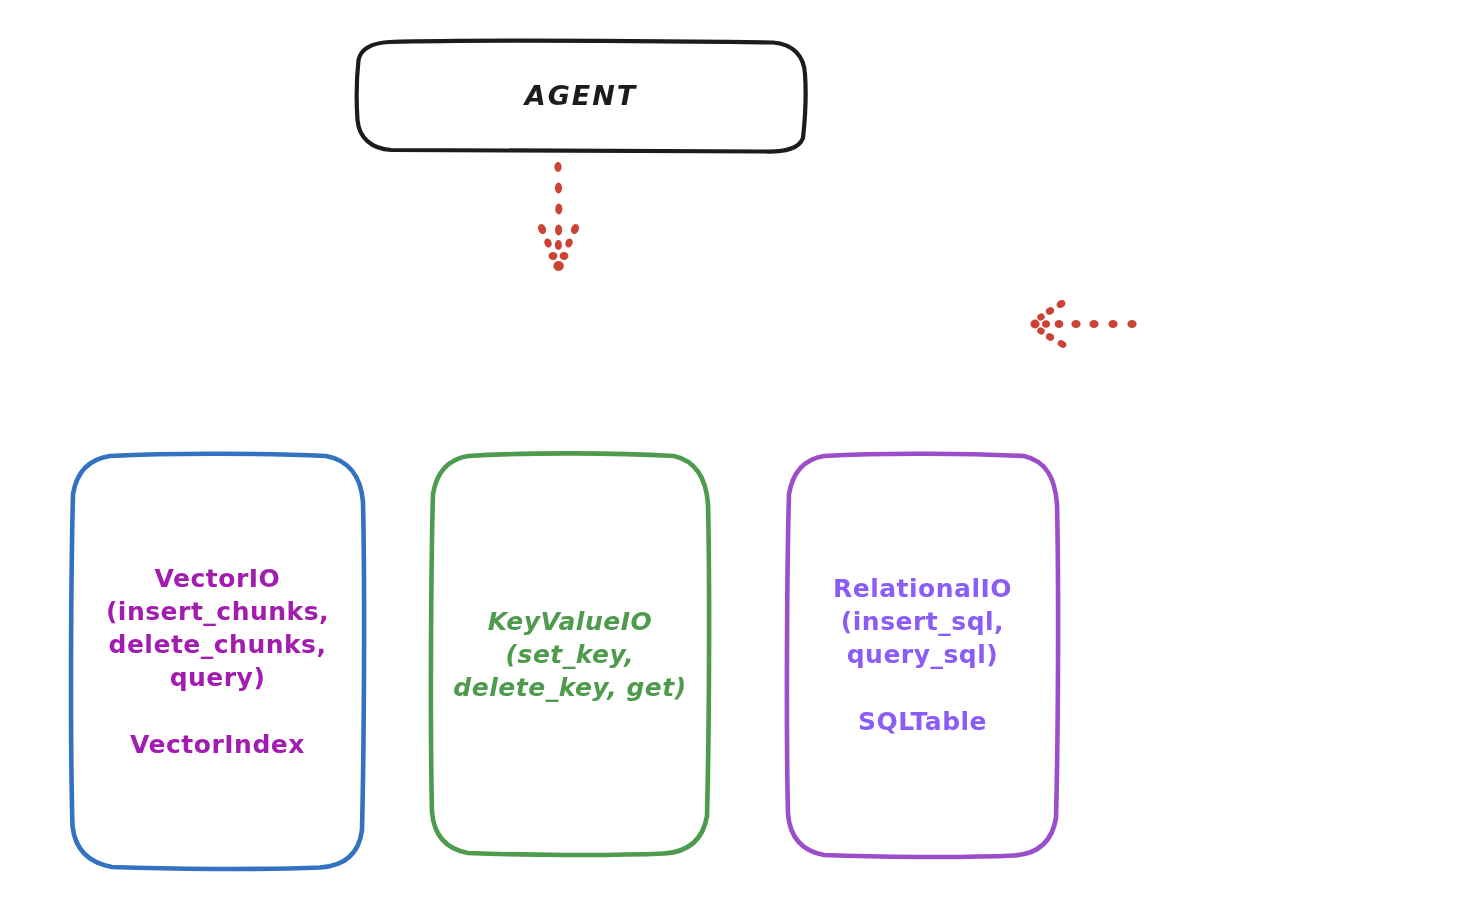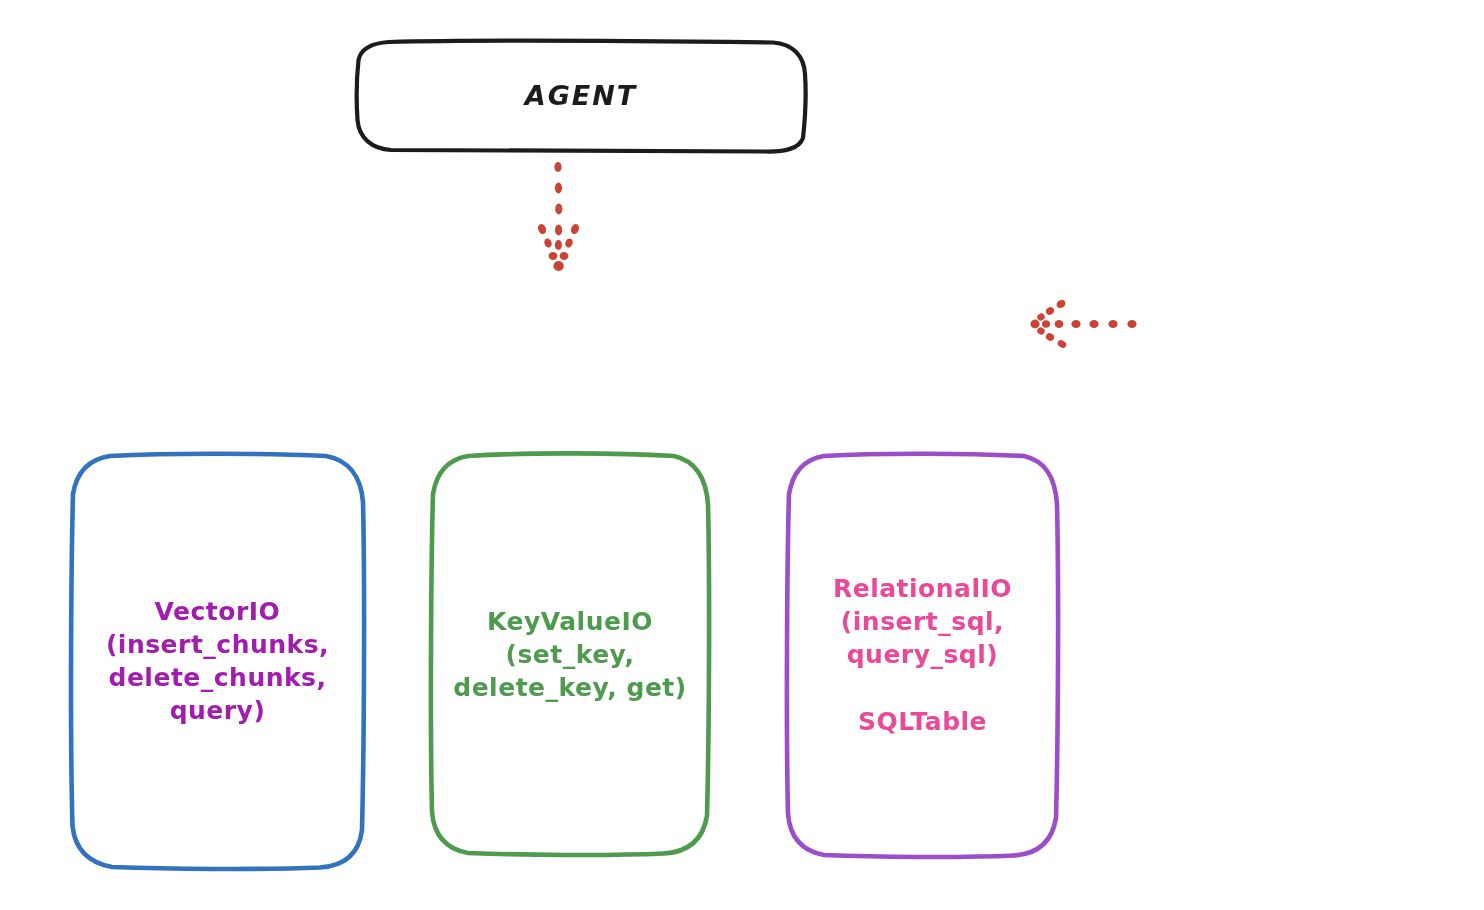--- a/index.html
+++ b/index.html
@@ -101,29 +101,29 @@
     height: 422px;
   }
   #vector-node .node-label { color: #a21caf; }
 
   #keyvalue-node {
     left: 428px;
     top: 450px;
     width: 284px;
     height: 408px;
   }
-  #keyvalue-node .node-label { color: #4e9b4e; }
+  #keyvalue-node .node-label { color: #4e9b4e; font-style: italic; }
 
   #relational-node {
     left: 784px;
     top: 450px;
     width: 277px;
     height: 410px;
   }
-  #relational-node .node-label { color: #ec4899; }
+  #relational-node .node-label { color: #8b5cf6; }
 
   
   #agent-to-rag-arrow {
     position: absolute;
     left: 500px;
     top: 155px;
     width: 120px;
     height: 120px;
     overflow: visible;
   }
@@ -207,20 +207,21 @@
     <svg class="node-svg" viewBox="0 0 299 422" preserveAspectRatio="none">
       <path d="M42,6 C110,2.5 200,3.5 258,6 C280,10 293,26 295,52
                C297,140 296,300 294,380 C291,404 276,416 252,417.5
                C190,420 100,419 44,417 C22,413 7,400 4.5,376
                C2,290 3,120 5,44 C9,20 22,9 42,6 Z" fill="#ffffff" stroke="#3272c0" stroke-width="4.6" stroke-linecap="round" stroke-linejoin="round"></path>
     </svg>
     <div class="node-label sig-block">VectorIO
 (insert_chunks,
 delete_chunks,
 query)</div>
+    <div class="node-label index-block">VectorIndex</div>
   </div>
 
   <div class="node provider" id="keyvalue-node">
     <svg class="node-svg" viewBox="0 0 284 408" preserveAspectRatio="none">
       <path d="M40,6 C104,2 190,3 246,6 C268,11 278,28 280,54
                C282,140 281,290 279,366 C275,390 260,402 236,403.5
                C180,406 94,405 40,403 C18,399 6,386 4,362
                C2,280 3,112 5,44 C9,20 22,9 40,6 Z" fill="#ffffff" stroke="#4e9b4e" stroke-width="4.6" stroke-linecap="round" stroke-linejoin="round"></path>
     </svg>
     <div class="node-label sig-block">KeyValueIO

